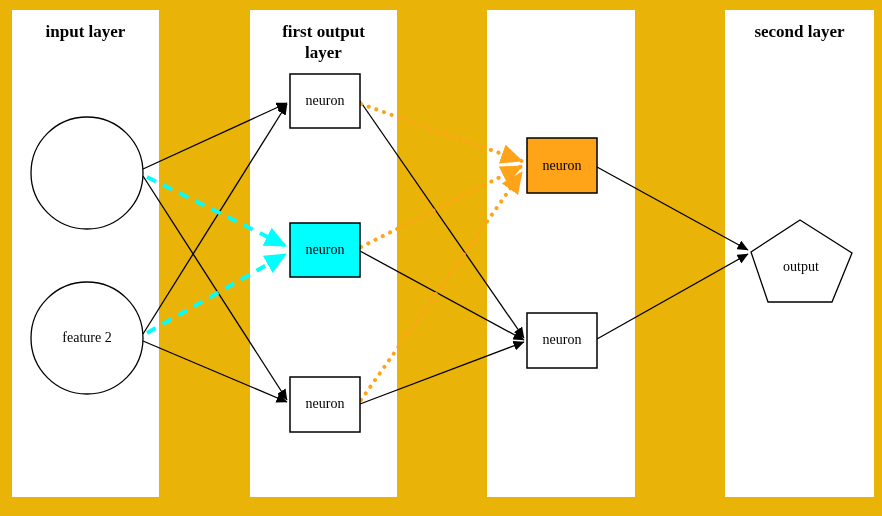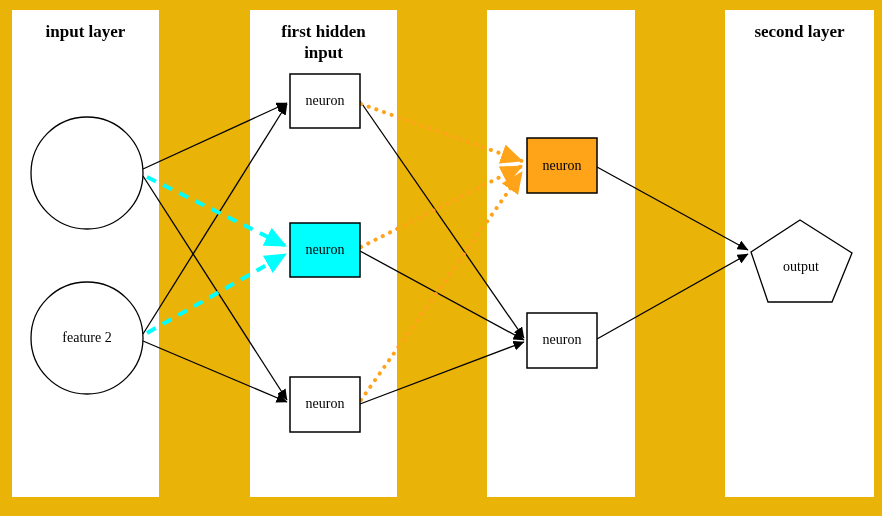--- a/index.html
+++ b/index.html
@@ -79,22 +79,22 @@
     <rect x="527" y="138" width="70" height="55" fill="#ffa319" stroke="#000" stroke-width="1.5"></rect>
     <rect x="527" y="313" width="70" height="55" fill="#fff" stroke="#000" stroke-width="1.5"></rect>
 
     <polygon points="800,220 852,253 832,302 768,302 751,252" fill="#fff" stroke="#000" stroke-width="1.3"></polygon>
   </svg>
 
   <div class="layer-title" style="left:12px;width:147px;">
     <div>input layer</div>
   </div>
   <div class="layer-title" style="left:250px;width:147px;">
-    <div>first hidden</div>
-    <div>input</div>
+    <div>first output</div>
+    <div>layer</div>
   </div>
   <div class="layer-title" style="left:725px;width:149px;">
     <div>second layer</div>
   </div>
 
   <div class="node-label" style="left:27px;top:329px;">feature 2</div>
   <div class="node-label" style="left:265px;top:92px;">neuron</div>
   <div class="node-label" style="left:265px;top:241px;">neuron</div>
   <div class="node-label" style="left:265px;top:395px;">neuron</div>
   <div class="node-label" style="left:502px;top:157px;">neuron</div>

